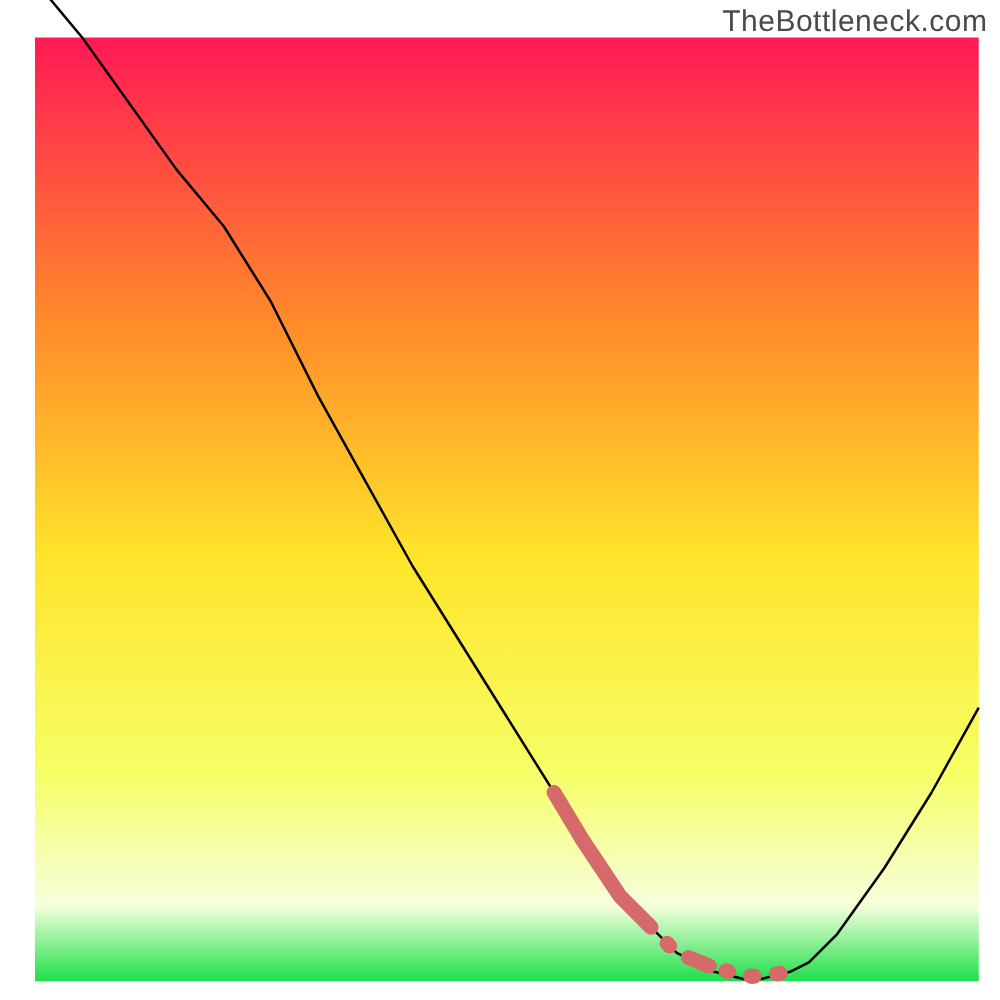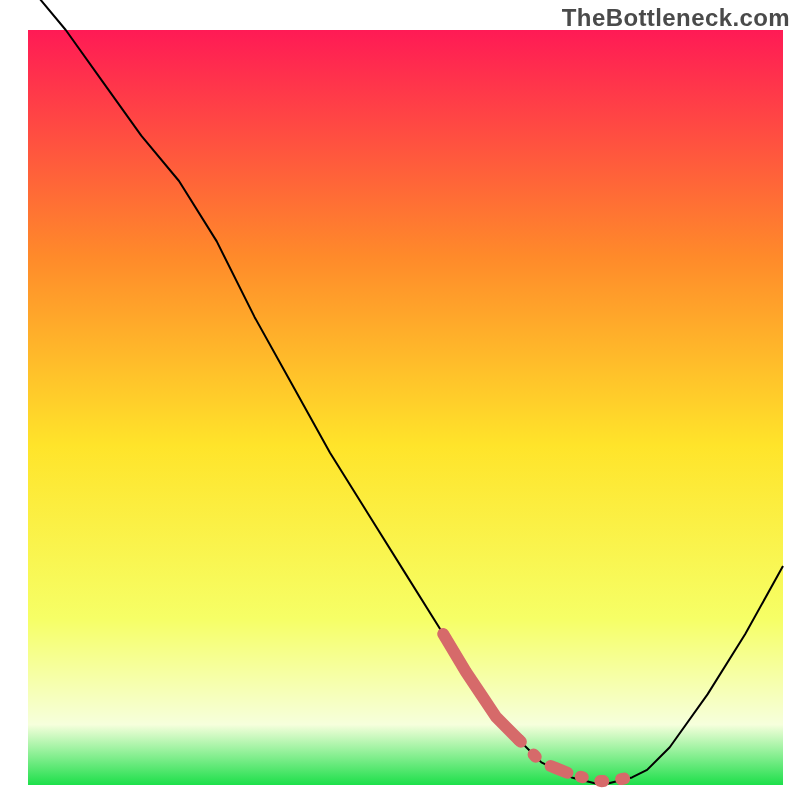--- a/index.html
+++ b/index.html
@@ -13,21 +13,21 @@
   .chart-wrap {
     position: relative;
     width: 800px;
     height: 800px;
   }
   .watermark {
     position: absolute;
     top: 4px;
     right: 10px;
     font-size: 24px;
-    font-weight: 700;
+    font-weight: 400;
     color: #4a4a4a;
     letter-spacing: 0.4px;
     z-index: 20;
   }
   svg.plot {
     position: absolute;
     top: 0;
     left: 0;
     width: 800px;
     height: 800px;

